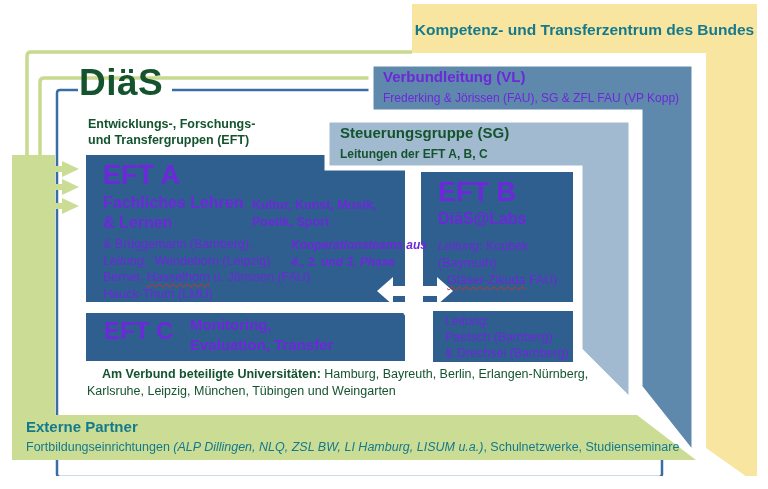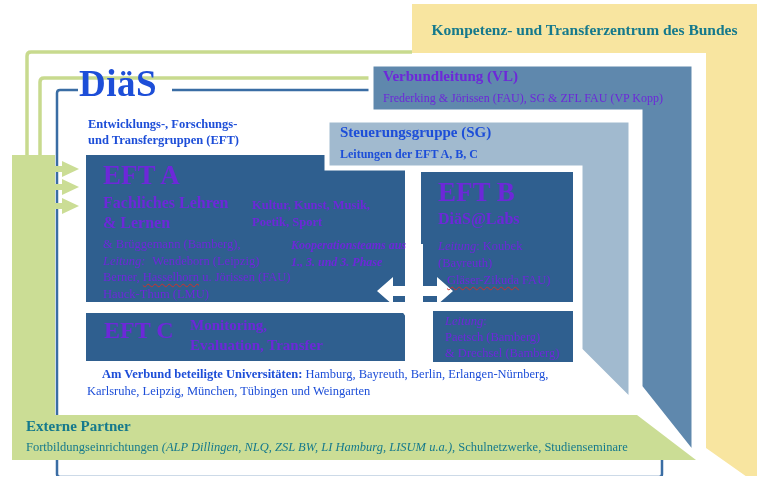--- a/index.html
+++ b/index.html
@@ -1,23 +1,23 @@
 <!DOCTYPE html>
 <html><head>
 <meta charset="utf-8">
 <style>
   html,body{margin:0;padding:0;background:#fff;}
   #stage{
     position:relative;width:768px;height:476px;background:#fff;overflow:hidden;
-    font-family:Liberation Serif, serif;
+    font-family:Liberation Sans, sans-serif;
   }
   #bg{position:absolute;left:0;top:0;}
   .txt{position:absolute;white-space:nowrap;}
   .teal{color:#15798c;}
-  .navy{color:#1d4ed8;}
+  .navy{color:#14532d;}
   .white{color:#6d28d9;}
   .b{font-weight:bold;margin-left:15px;}
   .i{font-style:italic;}
   .misspell{
     text-decoration:underline;
     text-decoration-style:wavy;
     text-decoration-color:#d03028;
     text-decoration-thickness:1px;
     text-underline-offset:2px;
   }
@@ -106,21 +106,21 @@
     <div>Poetik, Sport</div>
   </div>
   <div class="txt efta-leitung white">
     <div>&amp; Brüggemann (Bamberg),</div>
     <div><span class="i">Leitung:</span><span style="margin-left:7px">Wendeborn (Leipzig)</span></div>
     <div><span>Berner, </span><span class="misspell">Hasselhorn</span><span> u. Jörissen (FAU)</span></div>
     <div>Hauck-Thum (LMU)</div>
   </div>
   <div class="txt efta-koop white">
     <div>Kooperationsteams aus</div>
-    <div>1., 3. und 3. Phase</div>
+    <div>4., 2. und 3. Phase</div>
   </div>
 
   <div class="txt eftb-title white">EFT B</div>
   <div class="txt eftb-sub white">DiäS@Labs</div>
   <div class="txt eftb-leitung white">
     <div><span class="i">Leitung</span><span>: Koubek</span></div>
     <div>(Bayreuth)</div>
     <div class="eftb-l3"><span class="misspell">Gläser-Zikuda</span><span> FAU)</span></div>
   </div>
 

